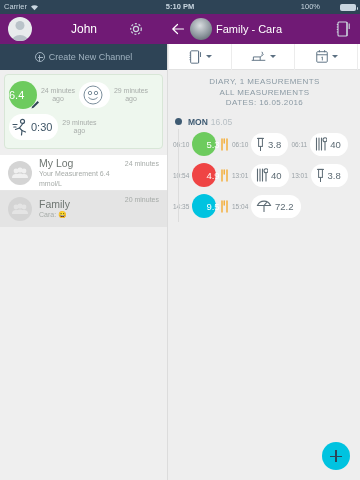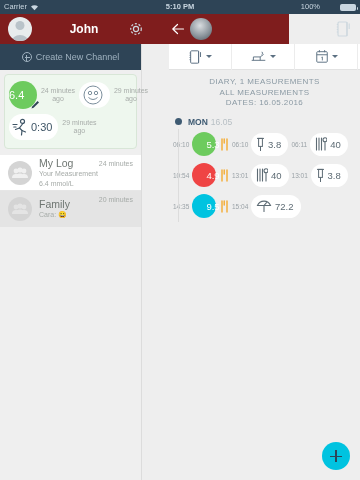--- a/index.html
+++ b/index.html
@@ -25,23 +25,22 @@
     width: 16px; height: 7px; border: 1px solid #c9d6e0; border-radius: 1.5px;
     position: relative; background: #c9d6e0;
   }
   .batt:after {
     content: ""; position: absolute; right: -3px; top: 2px;
     width: 1.5px; height: 3px; background: #c9d6e0; border-radius: 0 1px 1px 0;
   }
 
   
   .navbar {
-    position: absolute; top: 14px; left: 0; width: 289px; height: 30px;
-    background: #7f1d1d;
-    font-weight: bold;
+    position: absolute; top: 14px; left: 0; width: 360px; height: 30px;
+    background: #701a75;
   }
   .nav-left { position: absolute; left: 0; top: 0; width: 168px; height: 30px; }
   .nav-right { position: absolute; left: 168px; top: 0; width: 192px; height: 30px; }
 
   .avatar-sm {
     position: absolute; left: 8px; top: 3px;
     width: 24px; height: 24px; border-radius: 50%;
     background: #e8eced; overflow: hidden;
   }
   .avatar-sm .head {
@@ -71,21 +70,21 @@
     overflow: hidden;
   }
   .nav-title-right {
     position: absolute; left: 48px; top: 0; height: 30px; line-height: 30px;
     color: #ffffff; font-size: 11px;
   }
   .diary-ic { position: absolute; right: 8px; top: 6px; width: 17px; height: 18px; }
 
   
   .left-panel {
-    position: absolute; left: 0; top: 44px; width: 142px; bottom: 0;
+    position: absolute; left: 0; top: 44px; width: 168px; bottom: 0;
     background: #efefef; border-right: 1px solid #dcdcdc;
   }
   .create-channel {
     height: 26px; background: #2e4456; color: #9fb1bf;
     display: flex; align-items: center; justify-content: center;
     font-size: 9px; gap: 4px; cursor: pointer;
   }
   .plus-circ {
     width: 10px; height: 10px; border: 1px solid #9fb1bf; border-radius: 50%;
     position: relative; flex: none;
@@ -230,20 +229,21 @@
           <circle cx="10" cy="10" r="3.2"></circle>
           <circle cx="10" cy="10" r="6.6" stroke-dasharray="2.6 2.2"></circle>
         </g>
       </svg>
     </div>
     <div class="nav-right">
       <svg class="back-arrow" viewBox="0 0 14 14">
         <path d="M6.5 2.5 L1.8 7 L6.5 11.5 M1.8 7 H12.5" fill="none" stroke="#ffffff" stroke-width="1.2" stroke-linecap="round" stroke-linejoin="round"></path>
       </svg>
       <div class="avatar-photo"></div>
+      <div class="nav-title-right">Family - Cara</div>
       <svg class="diary-ic" viewBox="0 0 17 18">
         <g fill="none" stroke="#cdd8df" stroke-width="1.1">
           <rect x="3" y="2" width="9" height="14" rx="1"></rect>
           <line x1="12" y1="2" x2="12" y2="16"></line>
           <line x1="1.8" y1="4.5" x2="3" y2="4.5"></line>
           <line x1="1.8" y1="7" x2="3" y2="7"></line>
           <line x1="1.8" y1="9.5" x2="3" y2="9.5"></line>
           <line x1="1.8" y1="12" x2="3" y2="12"></line>
           <line x1="14.2" y1="3.5" x2="14.2" y2="9"></line>
         </g>

